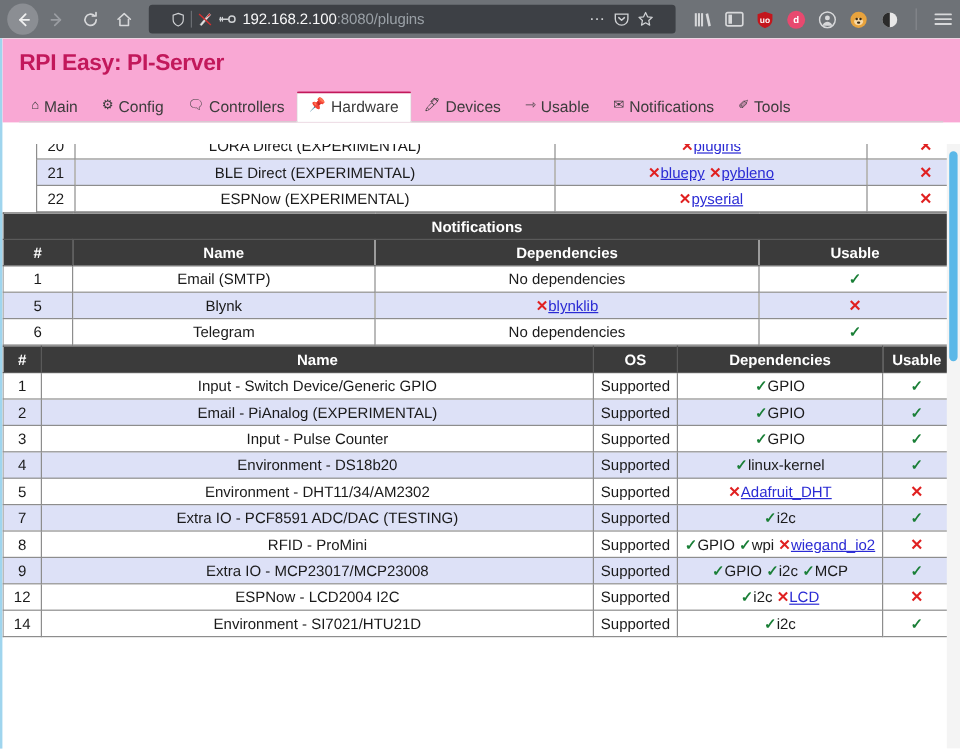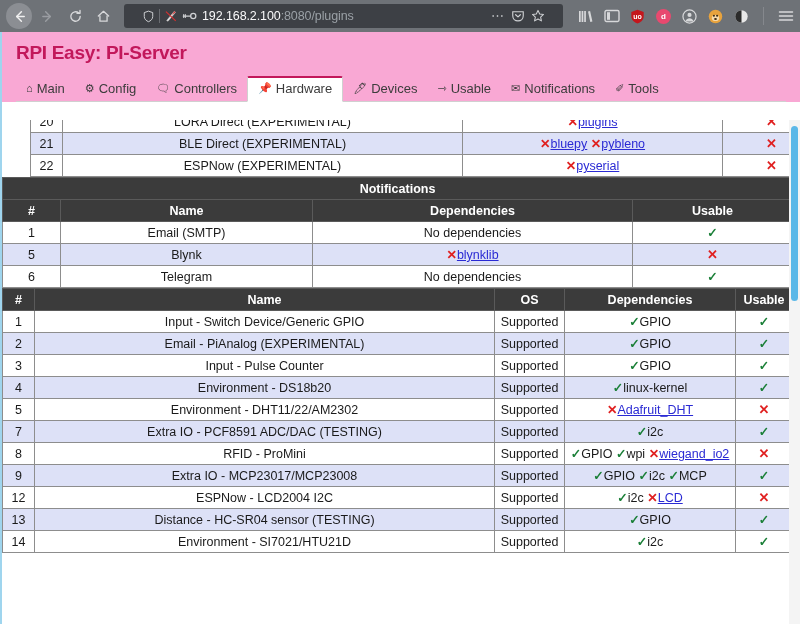--- a/index.html
+++ b/index.html
@@ -463,21 +463,21 @@
           </tr>
           <tr class="even">
             <td>4</td>
             <td>Environment - DS18b20</td>
             <td>Supported</td>
             <td><span class="dep-item"><span class="ok">✓</span><span>linux-kernel</span></span></td>
             <td><span class="chk">✓</span></td>
           </tr>
           <tr class="odd">
             <td>5</td>
-            <td>Environment - DHT11/22/AM2302</td>
+            <td>Environment - DHT11/34/AM2302</td>
             <td>Supported</td>
             <td><span class="dep-item"><span class="bad">✕</span><span class="dep-link">Adafruit_DHT</span></span></td>
             <td><span class="xmark">✕</span></td>
           </tr>
           <tr class="even">
             <td>7</td>
             <td>Extra IO - PCF8591 ADC/DAC (TESTING)</td>
             <td>Supported</td>
             <td><span class="dep-item"><span class="ok">✓</span><span>i2c</span></span></td>
             <td><span class="chk">✓</span></td>
@@ -496,27 +496,20 @@
             <td><span class="dep-item"><span class="ok">✓</span><span>GPIO</span></span> <span class="dep-item"><span class="ok">✓</span><span>i2c</span></span> <span class="dep-item"><span class="ok">✓</span><span>MCP</span></span></td>
             <td><span class="chk">✓</span></td>
           </tr>
           <tr class="odd">
             <td>12</td>
             <td>ESPNow - LCD2004 I2C</td>
             <td>Supported</td>
             <td><span class="dep-item"><span class="ok">✓</span><span>i2c</span></span> <span class="dep-item"><span class="bad">✕</span><span class="dep-link">LCD</span></span></td>
             <td><span class="xmark">✕</span></td>
           </tr>
-          <tr class="even">
-            <td>13</td>
-            <td>Distance - HC-SR04 sensor (TESTING)</td>
-            <td>Supported</td>
-            <td><span class="dep-item"><span class="ok">✓</span><span>GPIO</span></span></td>
-            <td><span class="chk">✓</span></td>
-          </tr>
           <tr class="odd">
             <td>14</td>
             <td>Environment - SI7021/HTU21D</td>
             <td>Supported</td>
             <td><span class="dep-item"><span class="ok">✓</span><span>i2c</span></span></td>
             <td><span class="chk">✓</span></td>
           </tr>
         </tbody>
     </table>
   </div>

